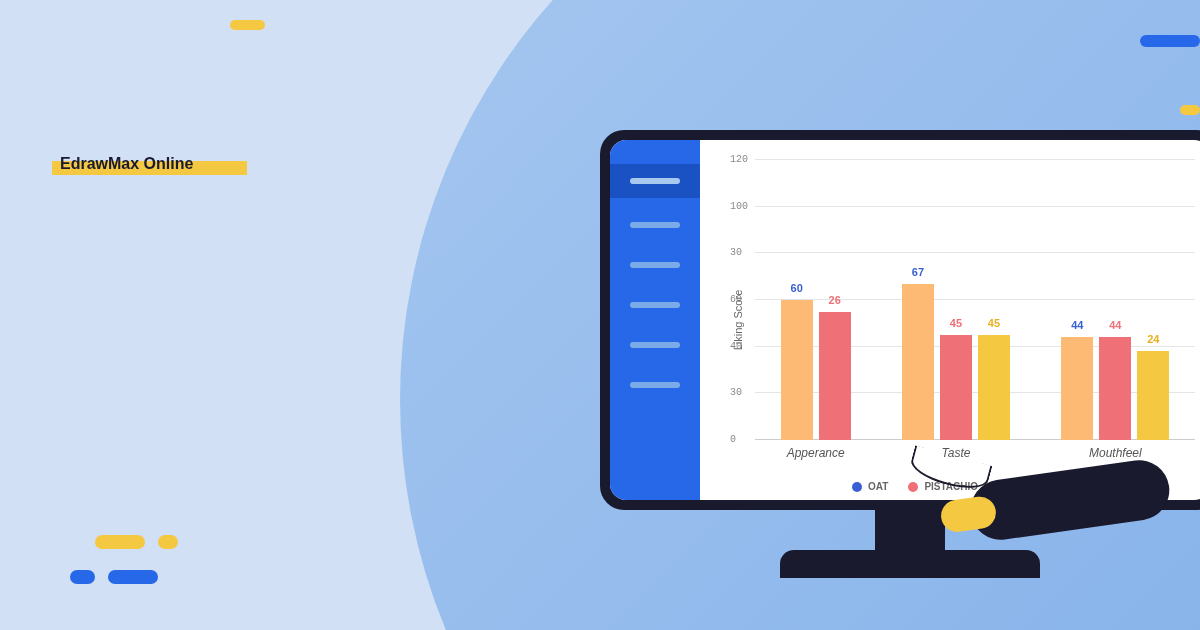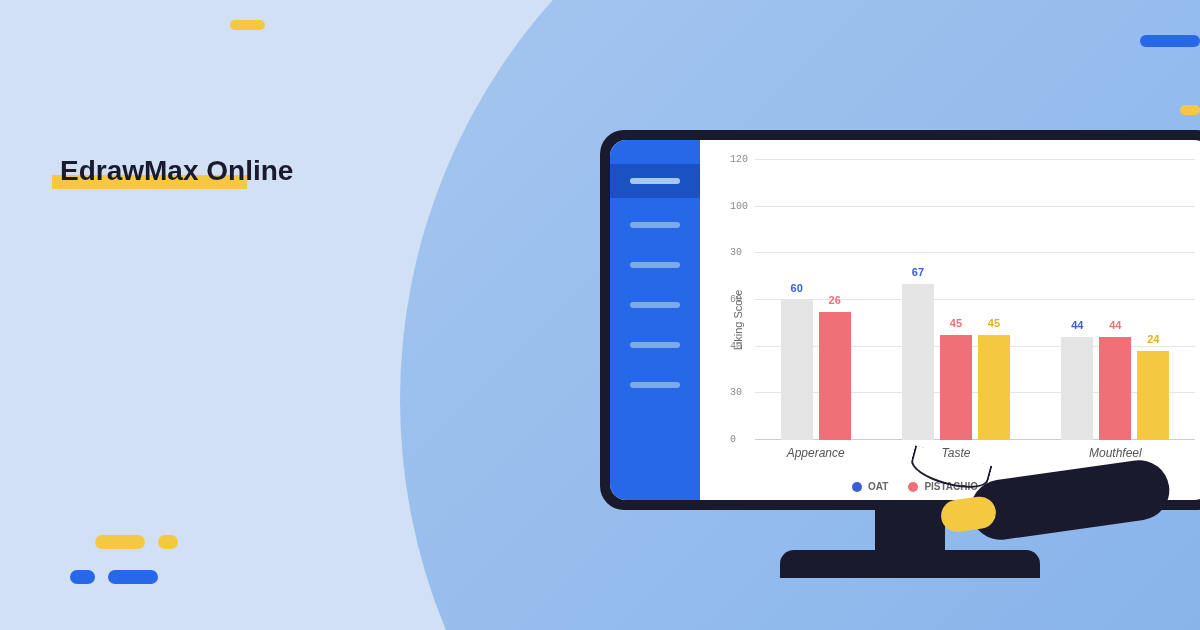--- a/index.html
+++ b/index.html
@@ -59,21 +59,21 @@
     .subtitle-highlight {
       position: absolute;
       background: #f5c842;
       height: 14px;
       width: 195px;
       left: -8px;
       bottom: -2px;
       z-index: 0;
     }
     .subtitle {
-      font-size: 28px;
+      font-size: 16px;
       font-weight: 600;
       color: #1a1a2e;
       position: relative;
       z-index: 1;
     }
     
     
     .monitor {
       position: absolute;
       right: -20px;
@@ -199,21 +199,21 @@
     .bar-group {
       display: flex;
       align-items: flex-end;
       gap: 6px;
       position: relative;
     }
     .bar {
       width: 32px;
       position: relative;
     }
-    .bar-oat { background: #e5e5e5; }
+    .bar-oat { background: #fdba74; }
     .bar-pistachio { background: #f07078; }
     .bar-almond { background: #f5c842; }
     .bar-value {
       position: absolute;
       top: -18px;
       left: 50%;
       transform: translateX(-50%);
       font-size: 11px;
       font-weight: 600;
     }

